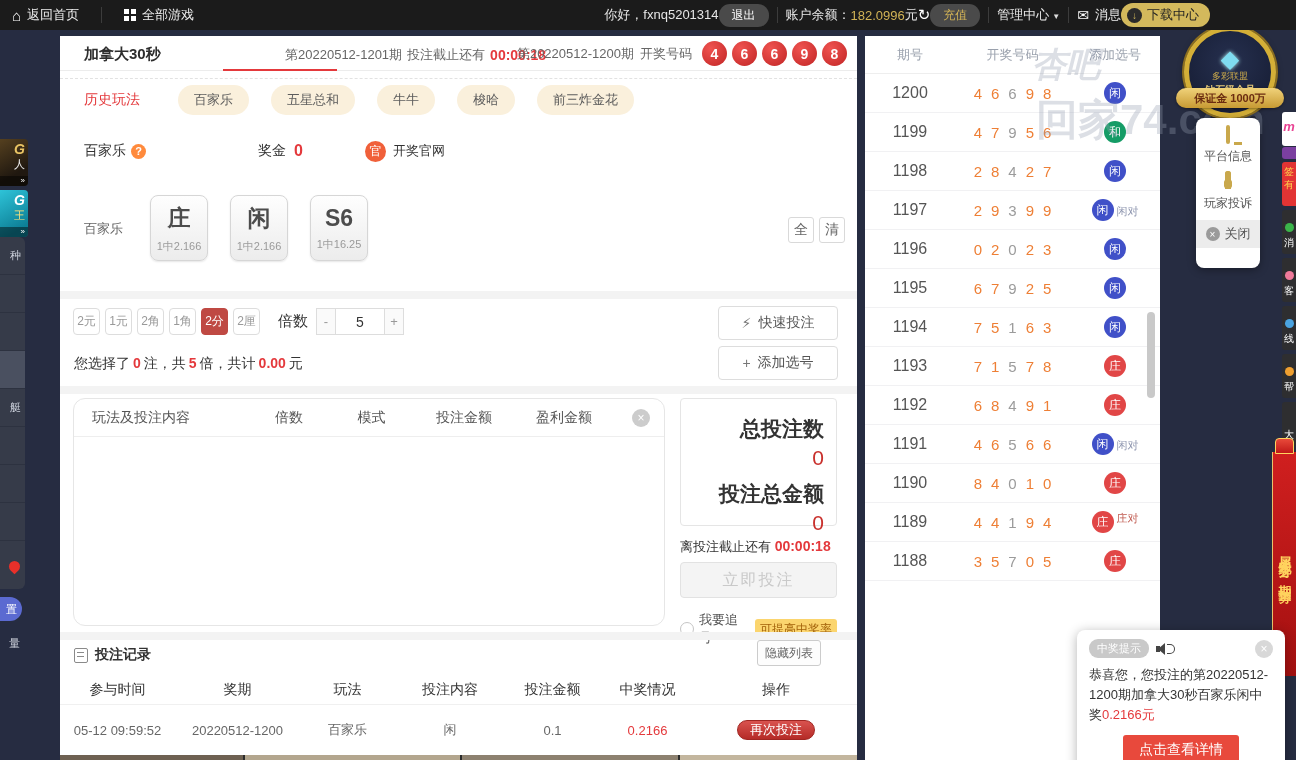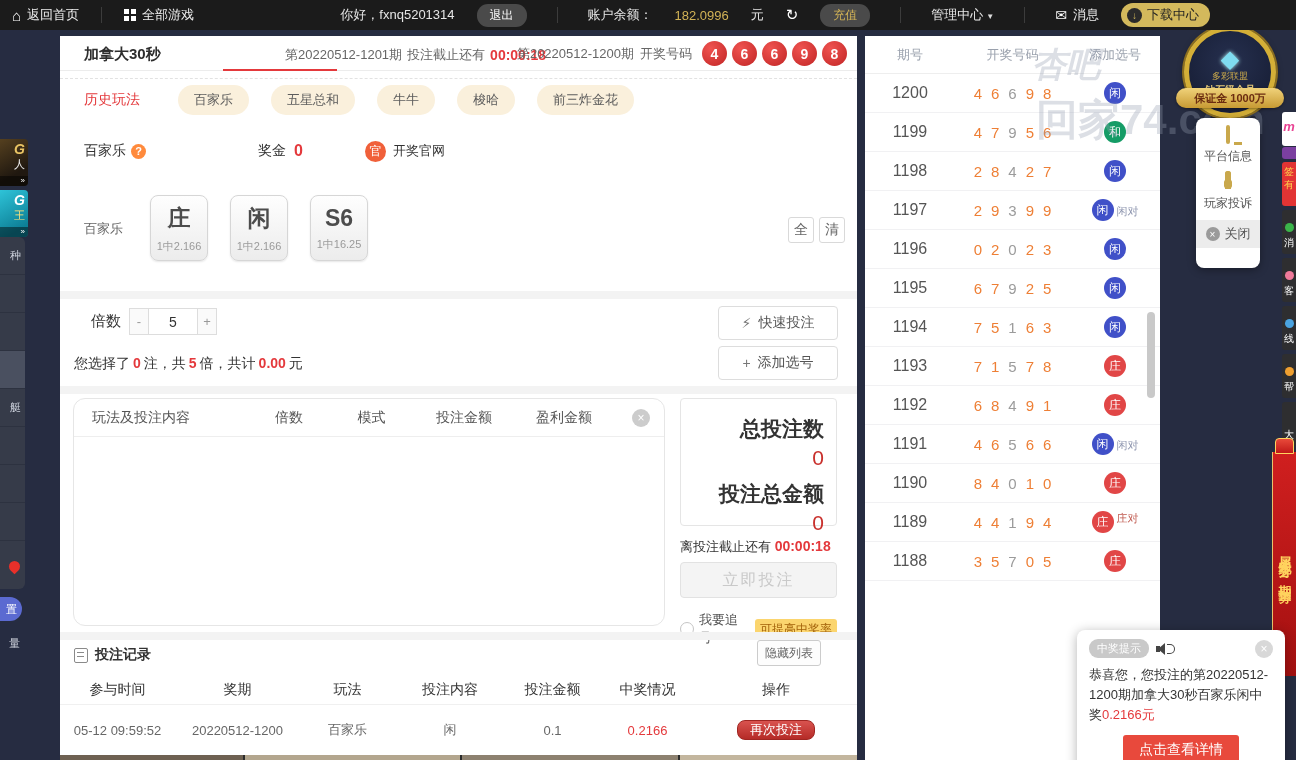--- a/index.html
+++ b/index.html
@@ -7,21 +7,21 @@
 body{position:relative;background:#262c41;font-family:"Liberation Sans","DejaVu Sans",sans-serif;font-size:13px;color:#333}
 
 
 .topbar{position:absolute;top:0;left:0;width:1296px;height:30px;background:#1b1b1b;display:flex;align-items:center;color:#e6e6e6;z-index:35;padding:0 86px 0 12px}
 .tb-left{display:flex;align-items:center;gap:14px}
 .tb-item{display:flex;align-items:center;gap:6px;font-size:13px;color:#eee;cursor:pointer}
 .tb-div{width:1px;height:16px;background:#3c3c3c;margin:0 8px}
 .house-ico{font-size:15px;color:#fff}
 .grid-ico{display:grid;grid-template-columns:5px 5px;grid-template-rows:5px 5px;gap:2px}
 .grid-ico i{background:#fff;display:block}
-.tb-right{margin-left:auto;display:flex;align-items:center;gap:22px}
+.tb-right{margin-left:auto;display:flex;align-items:center;gap:0}
 .pill-gray{background:#4a4a4a;border-radius:11px;padding:3px 13px;font-size:12px;color:#fff;cursor:pointer}
 .gold{color:#d2b356}
 .refresh-ico{color:#fff;font-size:15px;cursor:pointer}
 .caret{font-size:8px;color:#ddd;margin-left:3px}
 .mail-ico{font-size:14px;color:#fff}
 .pill-download{background:#d3b95c;color:#222;border-radius:12px;padding:3px 11px 3px 6px;display:flex;align-items:center;gap:5px;font-size:13px;cursor:pointer}
 .dl-circle{width:15px;height:15px;border-radius:50%;background:#2a2a2a;color:#d3b95c;display:flex;align-items:center;justify-content:center;font-size:10px}
 
 
 .thumb{position:absolute;left:0;width:28px;height:47px;border-radius:0 4px 4px 0;overflow:hidden;z-index:12;cursor:pointer}
@@ -99,21 +99,21 @@
 .rec-head{position:absolute;left:14px;top:610px;display:flex;align-items:center;gap:7px;font-size:14px;font-weight:bold;color:#333}
 .rec-ico{width:14px;height:15px;border:1.5px solid #8a8a8a;border-radius:2px;position:relative}
 .rec-ico:before{content:"";position:absolute;left:2px;top:3px;width:7px;height:1.5px;background:#8a8a8a;box-shadow:0 4px 0 #8a8a8a}
 .hide-btn{position:absolute;left:697px;top:604px;width:64px;height:26px;border:1px solid #ccc;border-radius:3px;background:#fdfdfd;color:#666;font-size:12px;display:flex;align-items:center;justify-content:center;cursor:pointer}
 .rec-cols{position:absolute;left:0;top:640px;width:100%;height:28px;display:grid;grid-template-columns:115px 125px 95px 110px 95px 95px 1fr;align-items:center;font-size:14px;color:#333}
 .rec-cols span{text-align:center}
 .rec-rows{position:absolute;left:0;top:668px;width:100%}
 .rec-row{height:51px;border-top:1px solid #f0f0f0;display:grid;grid-template-columns:115px 125px 95px 110px 95px 95px 1fr;align-items:center;font-size:13px;color:#666}
 .rec-row span{text-align:center}
 .rec-win{color:#e4393c}
-.again-btn{justify-self:center;background:linear-gradient(#d9534f,#b52b27);border:1px solid #a02622;border-radius:8px;color:#fff;font-size:13px;padding:0 12px;cursor:pointer}
+.again-btn{justify-self:center;background:linear-gradient(#d9534f,#b52b27);border:1px solid #a02622;border-radius:13px;color:#fff;font-size:13px;padding:0 12px;cursor:pointer}
 .strip{position:absolute;left:0;bottom:0;width:100%;height:5px;display:flex;gap:2px;background:#2c2c2c}
 .strip i{display:block;height:100%}
 .strip i:nth-child(1){width:23%;background:#6e6152}
 .strip i:nth-child(2){width:27%;background:#b3a68e}
 .strip i:nth-child(3){width:27%;background:#8d8170}
 .strip i:nth-child(4){flex:1;background:#c3b69e}
 
 
 .results{position:absolute;left:865px;top:36px;width:295px;height:724px;background:#fff;z-index:10}
 .res-head{height:36px;background:#f6f6f7;border-bottom:1px solid #e5e5e5;display:flex;align-items:center;justify-content:space-between;padding:0 12px 0 20px}
@@ -308,20 +308,28 @@
       </div>
     </div>
   <div class="allclear">
     <span class="ac-btn">全</span>
     <span class="ac-btn">清</span>
   </div>
 
   <div class="band band1"></div>
 
   <div class="denom-row">
+    <span class="denoms" id="denoms">
+        <span class="denom">2元</span>
+        <span class="denom">1元</span>
+        <span class="denom">2角</span>
+        <span class="denom">1角</span>
+        <span class="denom sel">2分</span>
+        <span class="denom">2厘</span>
+      </span>
     <span class="mult-lbl">倍数</span>
     <span class="stepper">
       <span class="step-btn">-</span>
       <span class="step-val">5</span>
       <span class="step-btn">+</span>
     </span>
   </div>
   <div class="side-btn quick">
     <span class="ic">⚡</span>
     <span>快速投注</span>

